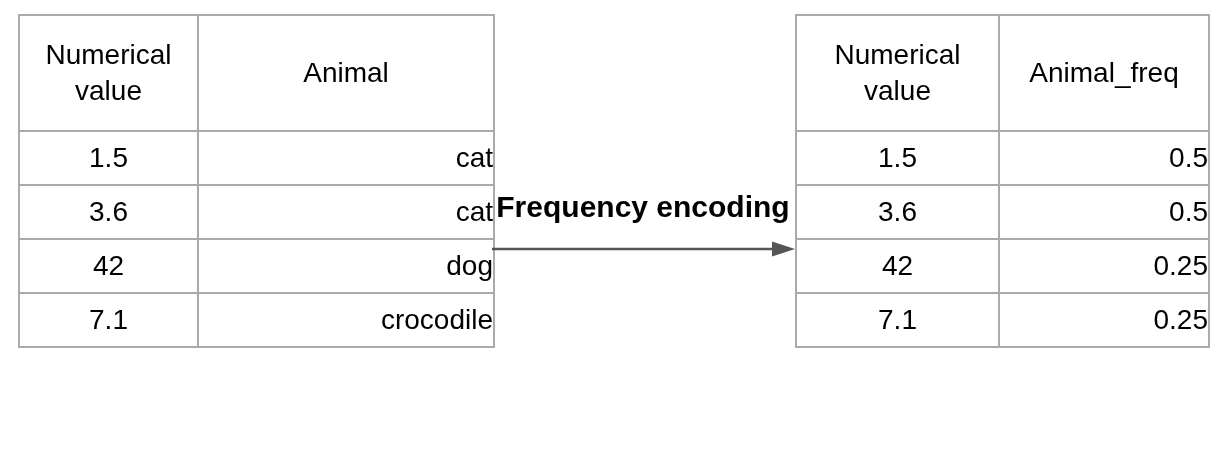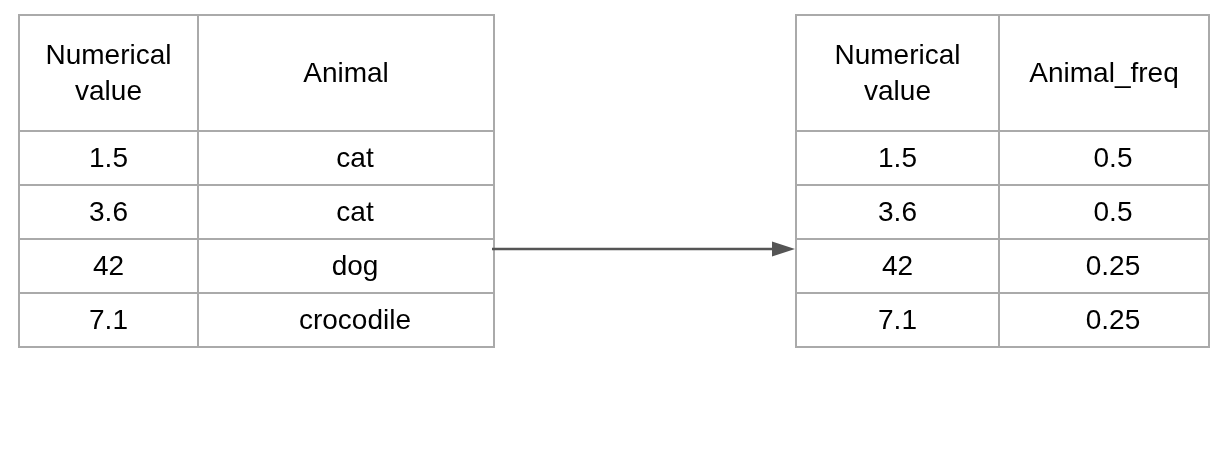--- a/index.html
+++ b/index.html
@@ -27,21 +27,21 @@
     overflow: hidden;
   }
   .tbl th {
     text-align: center;
     padding: 0 20px;
     line-height: 36px;
   }
   .tbl tr.hdr { height: 116px; }
   .tbl tr.row { height: 54px; }
   td.num { text-align: center; }
-  td.txt { text-align: center; padding-left: 18px; }
+  td.txt { text-align: right; padding-left: 18px; }
 
   .arrow-label {
     position: absolute;
     left: 491px; top: 190px; width: 304px;
     text-align: center;
     font-size: 30px;
     font-weight: 700;
     line-height: 34px;
     white-space: nowrap;
   }
@@ -81,20 +81,21 @@
         <td class="num">42</td>
         <td class="txt">dog</td>
       </tr>
       <tr class="row">
         <td class="num">7.1</td>
         <td class="txt">crocodile</td>
       </tr>
     </tbody>
   </table>
 
+  <div class="arrow-label">Frequency encoding</div>
 
   <svg class="arrow" width="304" height="22" viewBox="0 0 304 22" aria-hidden="true">
     <line x1="1" y1="11" x2="284" y2="11" stroke="#555555"></line>
     <polygon points="281,3.5 304,11 281,18.5" fill="#555555"></polygon>
   </svg>
 
   <table class="tbl" style="left:795px; top:14px; width:413px;">
     <colgroup>
         <col style="width:203px">
         <col style="width:210px">

